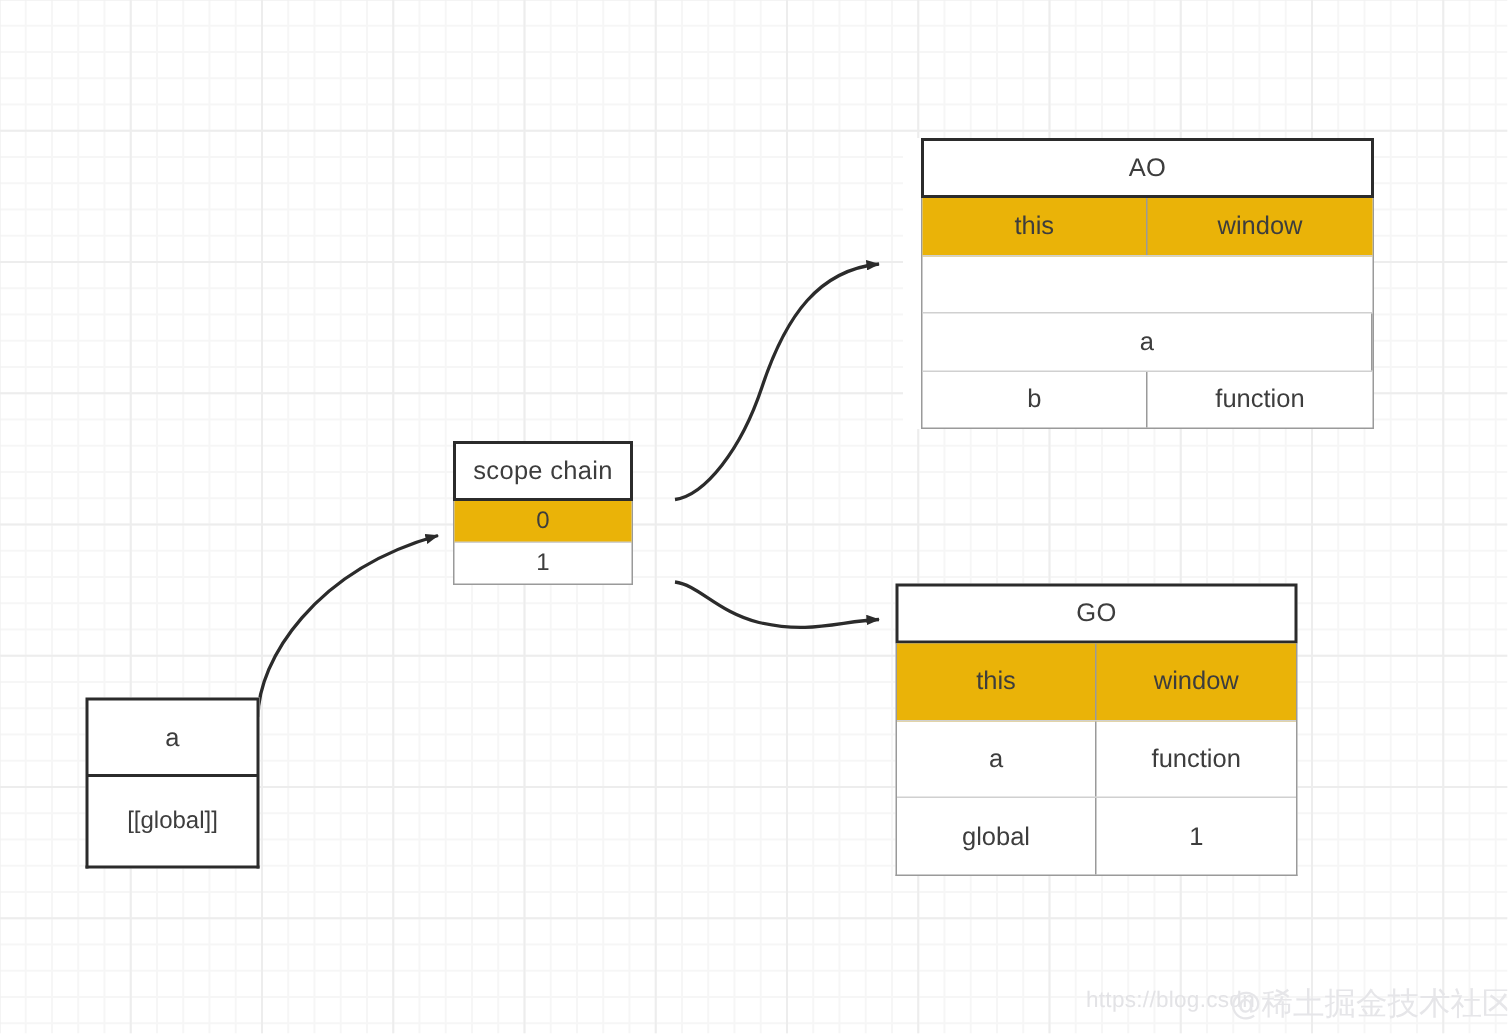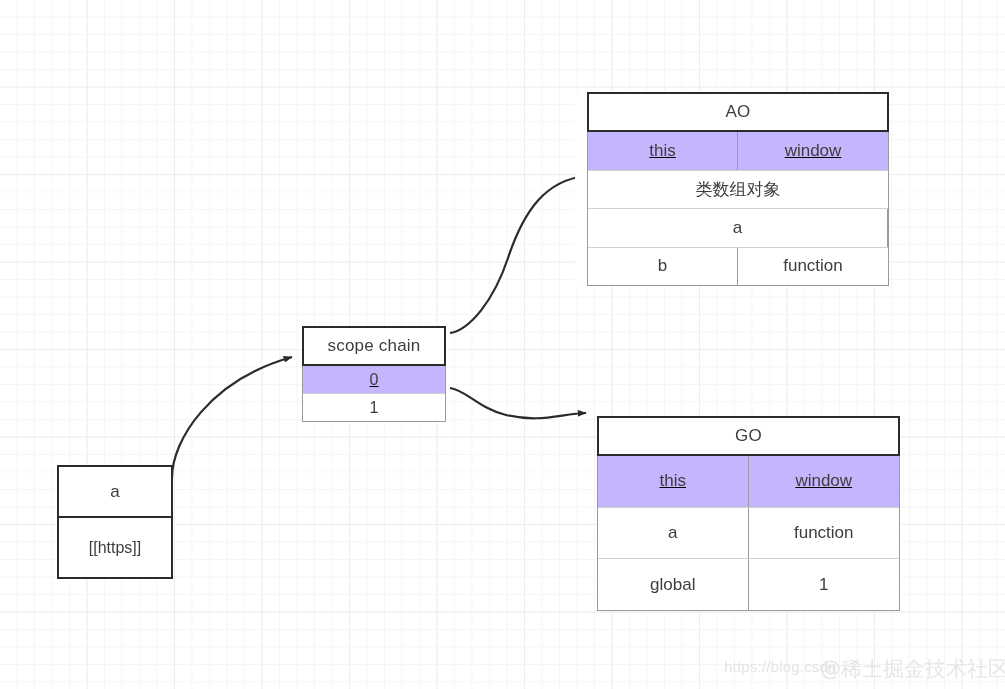--- a/index.html
+++ b/index.html
@@ -55,48 +55,48 @@
     display: flex;
     flex-direction: column;
   }
   .row {
     box-sizing: border-box;
     display: flex;
     flex: 1 1 0;
     border-bottom: 1px solid #d0d0d0;
   }
   .row:last-child { border-bottom: none; }
-  .row.shaded { background: #c4b5fd; text-decoration: underline; }
+  .row.shaded { background: #eab308; }
   .cell {
     box-sizing: border-box;
     flex: 1 1 50%;
     display: flex;
     align-items: center;
     justify-content: center;
     color: #3d3d3d;
     font-size: 17px;
     text-align: center;
     overflow: hidden;
     white-space: nowrap;
   }
   .cell.left-cell { border-right: 1px solid #9a9a9a; }
   .row.full .cell { flex: 1 1 100%; }
 
   
-  #ao-table { left: 575px; top: 92px; width: 314px; padding-left: 12px; }
+  #ao-table { left: 602px; top: 92px; width: 314px; padding-left: 12px; }
   #ao-table .hdr { height: 40px; }
   #ao-table .body { height: 154px; }
 
   
-  #go-table { left: 597px; top: 416px; width: 303px; }
+  #go-table { left: 597px; top: 389px; width: 268px; }
   #go-table .hdr { height: 40px; }
   #go-table .body { height: 155px; }
 
   
-  #scope-chain-node { left: 302px; top: 294px; width: 144px; margin-top: 32px; }
+  #scope-chain-node { left: 302px; top: 294px; width: 120px; }
   #scope-chain-node .hdr { height: 40px; }
   #scope-chain-node .body { height: 56px; }
   #scope-chain-node .cell { font-size: 16px; }
 
   
   #function-a-node { left: 57px; top: 465px; width: 116px; }
   #function-a-node .hdr { height: 53px; }
   #function-a-node .body {
     height: 61px;
     border: 2px solid #2b2b2b;
@@ -147,21 +147,21 @@
 
     <path d="M 450 333 C 470 330, 494 300, 508 258 C 524 210, 546 180, 586 176" fill="none" stroke="#2b2b2b" stroke-width="2.2" marker-end="url(#arrowhead)"></path>
 
     <path d="M 450 388 C 466 390, 478 408, 506 415 C 540 423, 560 414, 586 413" fill="none" stroke="#2b2b2b" stroke-width="2.2" marker-end="url(#arrowhead)"></path>
   </svg>
 
   <div class="node" id="function-a-node">
     <div class="hdr">a</div>
     <div class="body">
       <div class="row full">
-        <div class="cell">[[https]]</div>
+        <div class="cell">[[global]]</div>
       </div>
     </div>
   </div>
 
   <div class="node" id="scope-chain-node">
     <div class="hdr">scope chain</div>
     <div class="body">
       <div class="row full shaded">
         <div class="cell">0</div>
       </div>
@@ -172,21 +172,20 @@
   </div>
 
   <div class="node" id="ao-table">
     <div class="hdr">AO</div>
     <div class="body">
       <div class="row shaded">
         <div class="cell left-cell">this</div>
         <div class="cell">window</div>
       </div>
       <div class="row">
-        <div class="cell">类数组对象</div>
       </div>
       <div class="row">
         <div class="cell left-cell">a</div>
       </div>
       <div class="row">
         <div class="cell left-cell">b</div>
         <div class="cell">function</div>
       </div>
     </div>
   </div>

